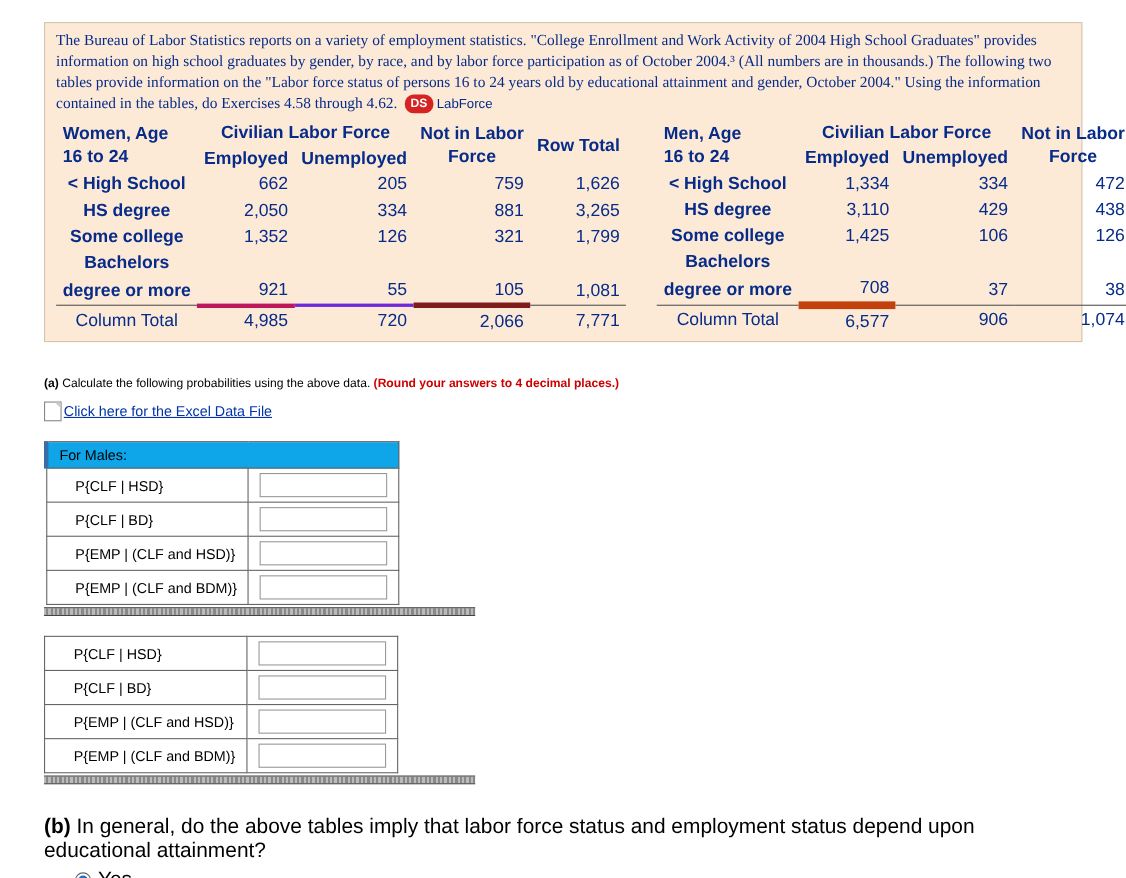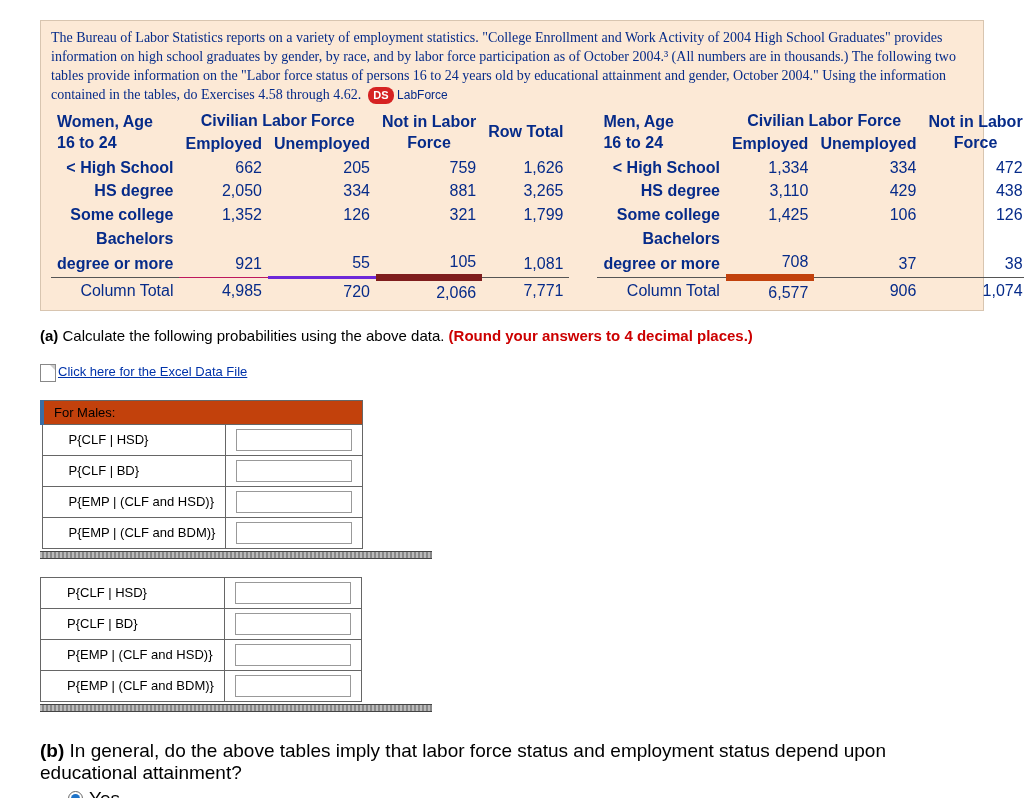--- a/index.html
+++ b/index.html
@@ -5,31 +5,31 @@
 body{font-family:Arial,Helvetica,sans-serif;font-size:13px;color:#000;margin:0;padding:20px 40px;width:1024px;box-sizing:border-box}
 .intro-box{background:#fce9d6;border:1px solid #d8c5b0;padding:8px 10px 6px;font-family:"Times New Roman",serif;font-size:14px;color:#062b89;line-height:1.35}
 .ds-pill{display:inline-block;background:#d62222;color:#fff;font-family:Arial,sans-serif;font-size:11px;font-weight:bold;border-radius:8px;padding:1px 5px;vertical-align:middle}
 .labforce{color:#062b89;font-family:Arial,sans-serif;font-size:12px}
 .tables-wrap{display:flex;gap:0;margin-top:4px;font-family:Arial,sans-serif;font-size:16px}
 .data-table{border-collapse:collapse}
 .data-table th,.data-table td{padding:1px 6px;text-align:right;white-space:nowrap}
 .data-table th{font-weight:bold;text-align:center}
 .data-table .left{text-align:left}
 .data-table .totrow td{border-top:1px solid #555;font-weight:normal}
-.data-table .rowlabel{text-align:right;font-weight:bold}
+.data-table .rowlabel{text-align:center;font-weight:bold}
 .sep{width:1px;background:#777;margin:0 14px}
-.q-text{margin-top:16px;font-size:15px}
+.q-text{margin-top:32px;font-size:11px}
 .red{color:#c00;font-weight:bold}
-.excel-link{color:#0033aa;text-decoration:underline;margin-top:10px;display:inline-block;font-size:13px}
+.excel-link{color:#0033aa;text-decoration:underline;display:inline-block;font-size:13px}
 .file-icon{display:inline-block;width:14px;height:16px;background:#fff;border:1px solid #888;position:relative;vertical-align:middle;margin-right:2px}
 .file-icon:before{content:"";position:absolute;right:0;top:0;border-top:5px solid #ccc;border-left:5px solid transparent}
 .ans-block{margin-top:18px}
 .ans-table{border-collapse:collapse;font-size:13px}
 .ans-table td{border:1px solid #666;padding:4px 10px}
-.ans-table .hdr{background:#c2410c;font-weight:normal;border-left:4px solid #3a6ea5}
+.ans-table .hdr{background:#0ea5e9;font-weight:normal;border-left:4px solid #3a6ea5}
 .ans-table input{width:110px;height:18px;border:1px solid #999;font-size:12px}
 .rule{height:6px;margin-top:2px;background:repeating-linear-gradient(90deg,#bbb,#bbb 2px,#888 2px,#888 4px);border-top:1px solid #444;border-bottom:1px solid #444}
 .partb{margin-top:28px;font-size:19px}
 .partb .lbl{font-weight:bold}
 .radio-row{margin-left:28px;margin-top:4px;display:flex;align-items:center;gap:6px}
 .custom-radio{width:13px;height:13px;border-radius:50%;border:1px solid #666;display:inline-block;position:relative;background:#fff}
 .custom-radio.sel:after{content:"";position:absolute;inset:2px;border-radius:50%;background:#1e73c8}
 </style>
 </head>
 <body>
@@ -76,23 +76,23 @@
           </tr>
       <tr>
             <td class="rowlabel">Bachelors</td>
             <td></td>
             <td></td>
             <td></td>
             <td></td>
           </tr>
       <tr>
             <td class="rowlabel" style="border-bottom:1px solid #555">degree or more</td>
-            <td style="border-bottom:1px solid #be185d">921</td>
+            <td style="border-bottom:4px solid #be185d">921</td>
             <td style="border-bottom:3px solid #6d28d9">55</td>
-            <td style="border-bottom:7px solid #7f1d1d">105</td>
+            <td style="border-bottom:5px solid #7f1d1d">105</td>
             <td style="border-bottom:1px solid #555">1,081</td>
           </tr>
       <tr class="totrow">
             <td class="rowlabel">Column Total</td>
             <td>4,985</td>
             <td>720</td>
             <td>2,066</td>
             <td>7,771</td>
           </tr>
     </tbody>

